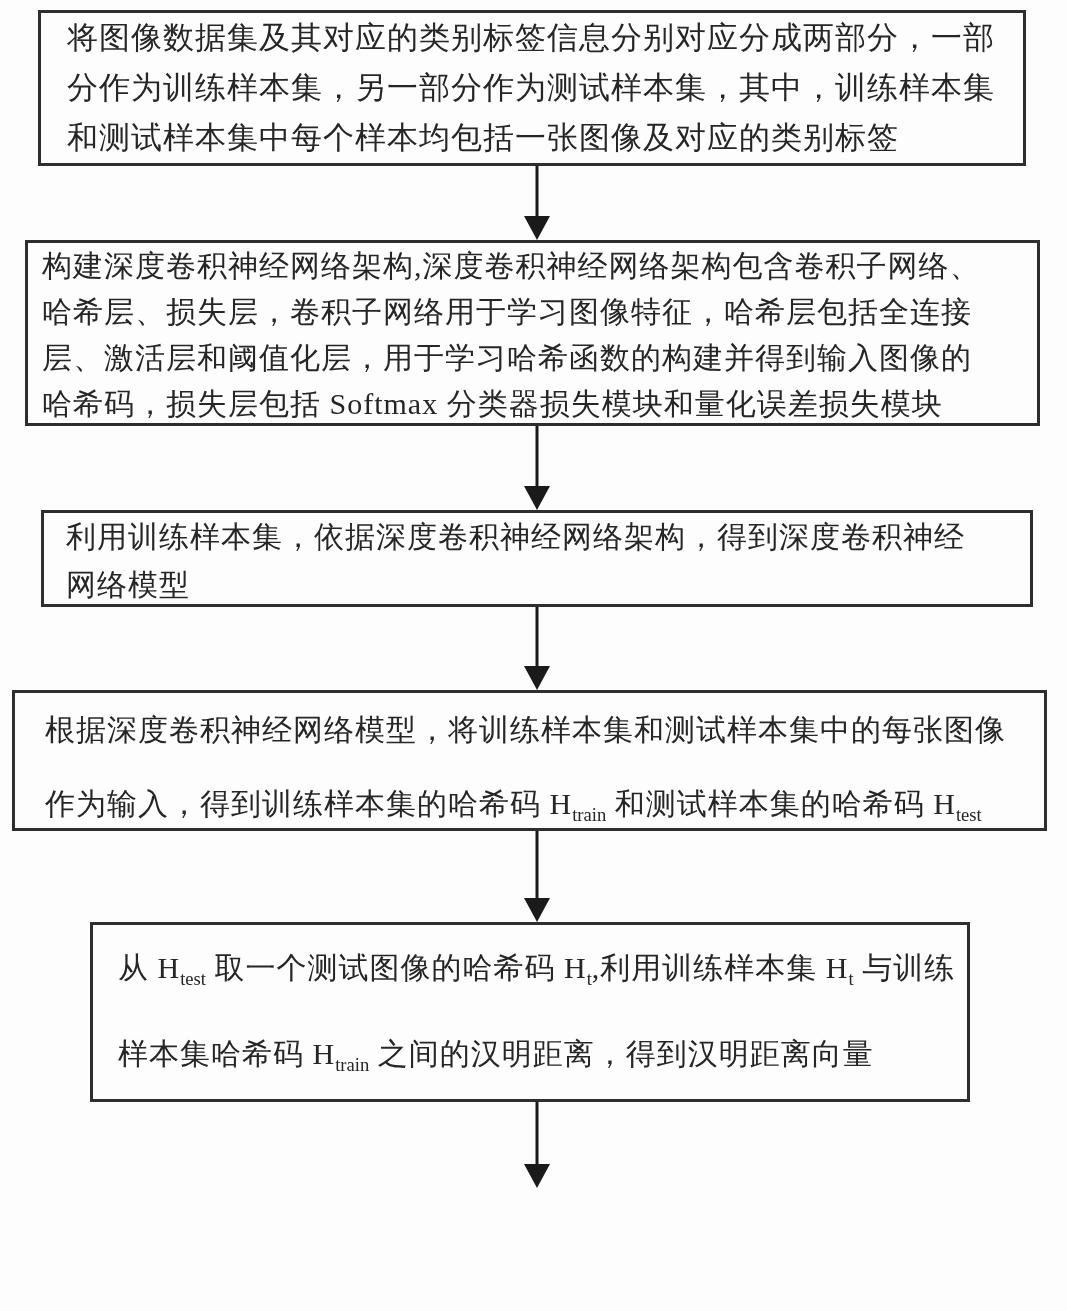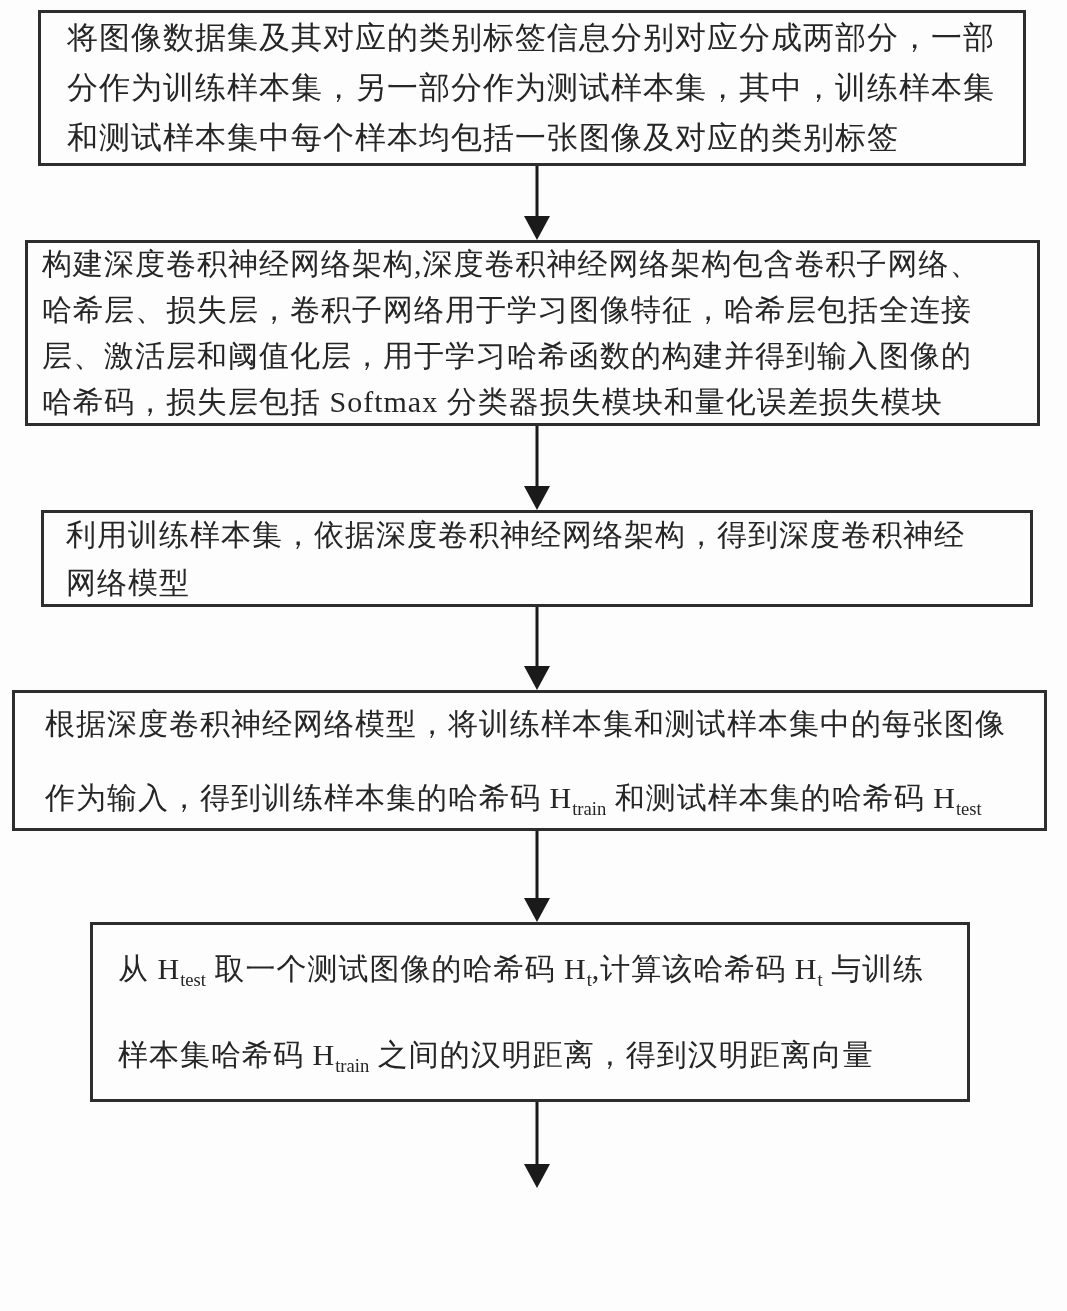--- a/index.html
+++ b/index.html
@@ -20,21 +20,20 @@
     position: relative;
     width: 1067px; height: 1311px;
     background: var(--bg);
   }
   .box {
     position: absolute;
     border: 3px solid var(--border);
     background: var(--bg);
     display: flex;
     flex-direction: column;
-    justify-content: center;
   }
   .line {
     white-space: nowrap;
     letter-spacing: 1px;
   }
   sub {
     font-size: 0.62em;
     line-height: 0;
     letter-spacing: 0;
   }
@@ -117,21 +116,21 @@
       </div>
   </div>
 
   <div class="arrow arrow4">
     <div class="shaft"></div>
     <div class="head"></div>
   </div>
 
   <div class="box box5">
     <div class="lines">
-        <div class="line"><span>从 H</span><sub>test</sub><span> 取一个测试图像的哈希码 H</span><sub>t</sub><span>,计算该哈希码 H</span><sub>t</sub><span> 与训练</span></div>
+        <div class="line"><span>从 H</span><sub>test</sub><span> 取一个测试图像的哈希码 H</span><sub>t</sub><span>,利用训练样本集 H</span><sub>t</sub><span> 与训练</span></div>
         <div class="line"><span>样本集哈希码 H</span><sub>train</sub><span> 之间的汉明距离，得到汉明距离向量</span></div>
       </div>
   </div>
 
   <div class="arrow arrow5">
     <div class="shaft"></div>
     <div class="head"></div>
   </div>
 
 

